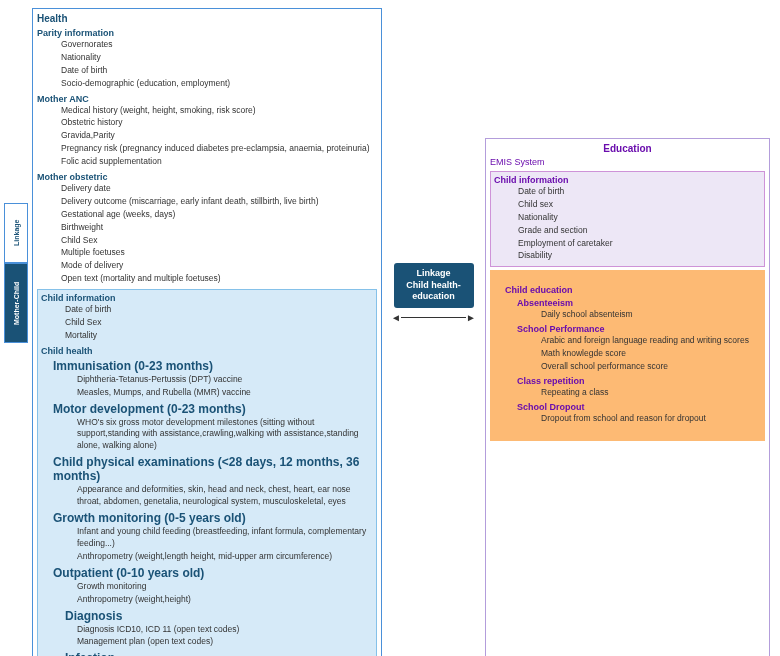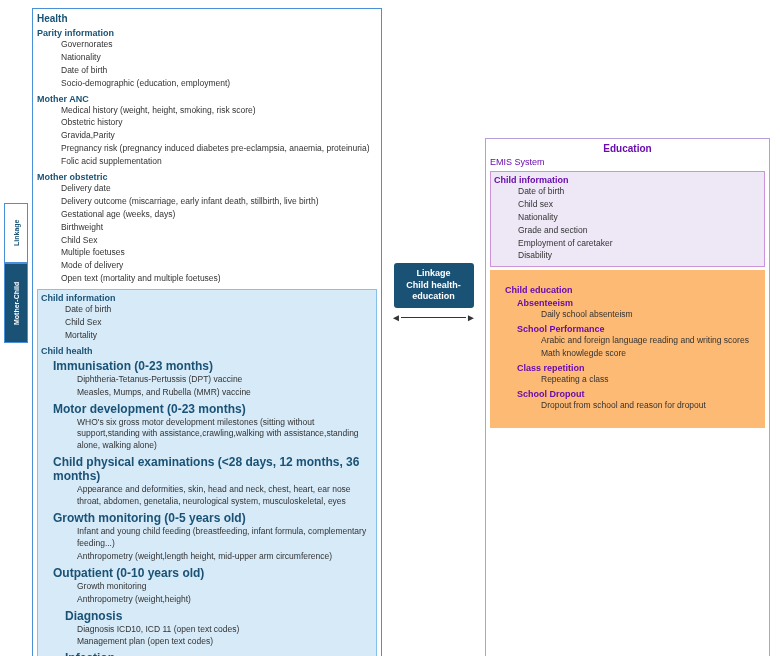--- a/index.html
+++ b/index.html
@@ -249,20 +249,21 @@
 
     <div class="edu-child-edu">
       <div class="edu-section-header" style="margin-top:0;">Child education</div>
 
       <div class="edu-sub-header">Absenteeism</div>
       <div class="edu-item-indent2">Daily school absenteism</div>
 
       <div class="edu-sub-header">School Performance</div>
       <div class="edu-item-indent2">Arabic and foreign language reading and writing scores</div>
       <div class="edu-item-indent2">Math knowlegde score</div>
+      <div class="edu-item-indent2">Overall school performance score</div>
 
       <div class="edu-sub-header">Class repetition</div>
       <div class="edu-item-indent2">Repeating a class</div>
 
       <div class="edu-sub-header">School Dropout</div>
       <div class="edu-item-indent2">Dropout from school and reason for dropout</div>
     </div>
   </div>
 </div>
 

